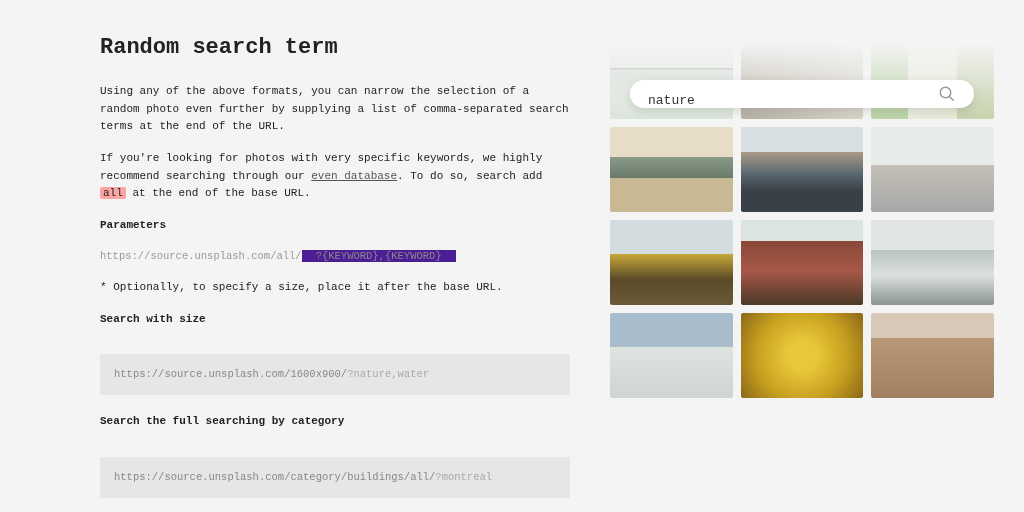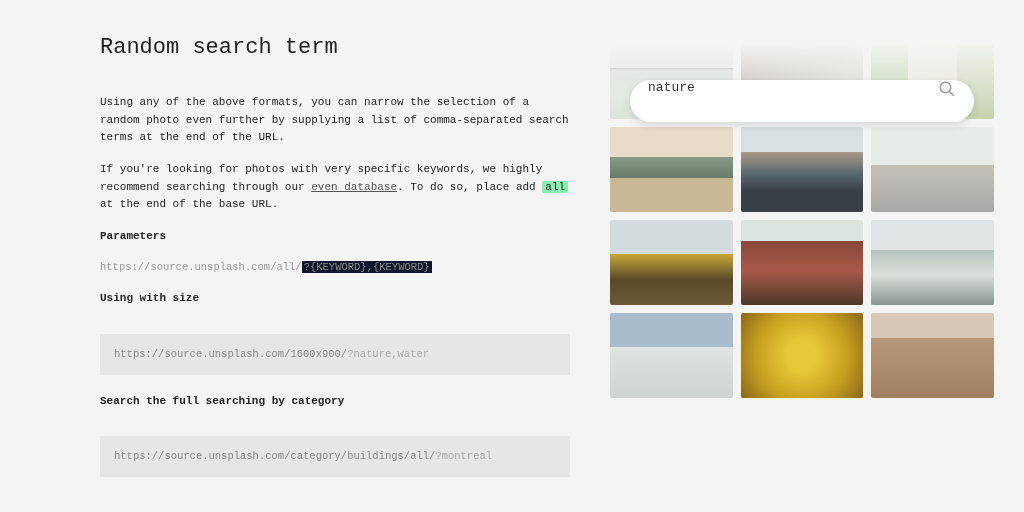--- a/index.html
+++ b/index.html
@@ -16,30 +16,30 @@
       padding: 30px 30px 30px 100px;
       gap: 40px;
     }
     .left {
       flex: 0 0 470px;
       font-size: 11px;
       line-height: 1.6;
     }
     .left h1 {
       font-size: 22px;
-      font-weight: normal;
-      margin-bottom: 29px;
+      font-weight: bold;
+      margin-bottom: 18px;
       font-family: "Courier New", Courier, monospace;
     }
     .left p { margin-bottom: 14px; }
     .link { text-decoration: underline; color: #555; cursor: pointer; }
-    .tag { background: #86efac; padding: 0 3px; border-radius: 2px; }
+    .tag { background: #fca5a5; padding: 0 3px; border-radius: 2px; }
     .label { font-weight: bold; margin-top: 6px; margin-bottom: 6px; }
     .url-line { color: #999; margin-bottom: 14px; font-size: 10.5px; }
-    .url-line .hl { background: #0f172a; color: #888; padding: 0 2px; }
+    .url-line .hl { background: #4c1d95; color: #888; padding: 0 14px; }
     .codebox {
       background: #e6e6e6;
       padding: 12px 14px;
       font-size: 10.5px;
       color: #888;
       margin-bottom: 18px;
       margin-top: 26px;
     }
     .codebox .hl { color: #aaa; }
     .right {
@@ -65,23 +65,23 @@
       background: linear-gradient(to bottom, #f4f4f4 15%, rgba(244,244,244,0.0) 100%);
       pointer-events: none;
     }
     .searchbar {
       position: absolute;
       top: 50px;
       left: 20px;
       right: 20px;
       background: #fff;
       border-radius: 22px;
-      height: 42px;
+      height: 28px;
       display: flex;
-      align-items: flex-start;
+      align-items: flex-end;
       padding: 0 18px;
       box-shadow: 0 3px 10px rgba(0,0,0,0.12);
     }
     .searchbar .q {
       flex: 1;
       font-family: "Courier New", Courier, monospace;
       font-size: 13px;
       color: #333;
     }
     .searchbar svg { width: 18px; height: 18px; stroke: #999; }
@@ -102,30 +102,31 @@
 </head>
 <body>
 
 <div class="page">
   <div class="left">
     <h1>Random search term</h1>
 
     <p>Using any of the above formats, you can narrow the selection of a random photo even further by supplying a list of comma-separated search terms at the end of the URL.</p>
 
     <p>
-      <span>If you're looking for photos with very specific keywords, we highly recommend searching through our </span><span class="link">even database</span><span>. To do so, place add </span><span class="tag">all</span><span> at the end of the base URL.</span>
+      <span>If you're looking for photos with very specific keywords, we highly recommend searching through our </span><span class="link">even database</span><span>. To do so, search add </span><span class="tag">all</span><span> at the end of the base URL.</span>
     </p>
 
     <p class="label">Parameters</p>
     <div class="url-line">
       <span>https://source.unsplash.com/all/</span><span class="hl">?{KEYWORD},{KEYWORD}</span>
     </div>
 
+    <p>* Optionally, to specify a size, place it after the base URL.</p>
 
-    <p class="label">Using with size</p>
+    <p class="label">Search with size</p>
     <div class="codebox">
       <span>https://source.unsplash.com/1600x900/</span><span class="hl">?nature,water</span>
     </div>
 
     <p class="label">Search the full searching by category</p>
     <div class="codebox">
       <span>https://source.unsplash.com/category/buildings/all/</span><span class="hl">?montreal</span>
     </div>
   </div>
 

